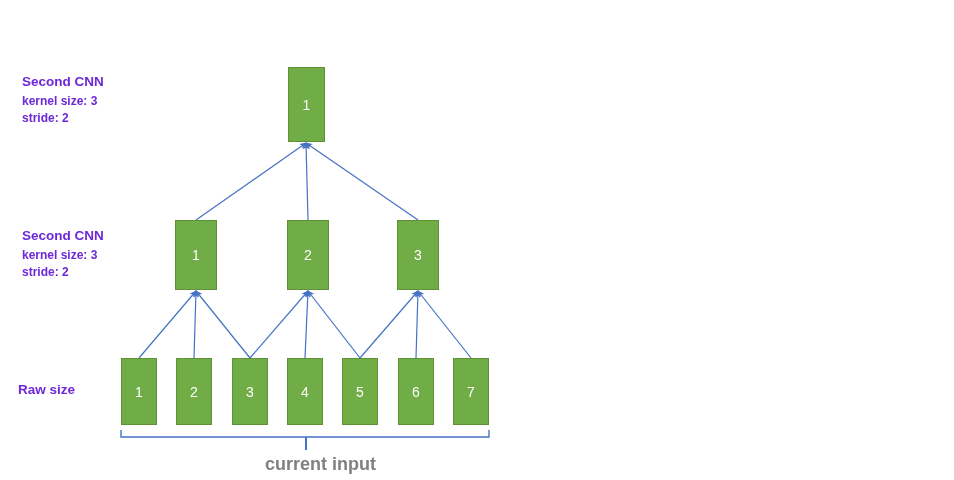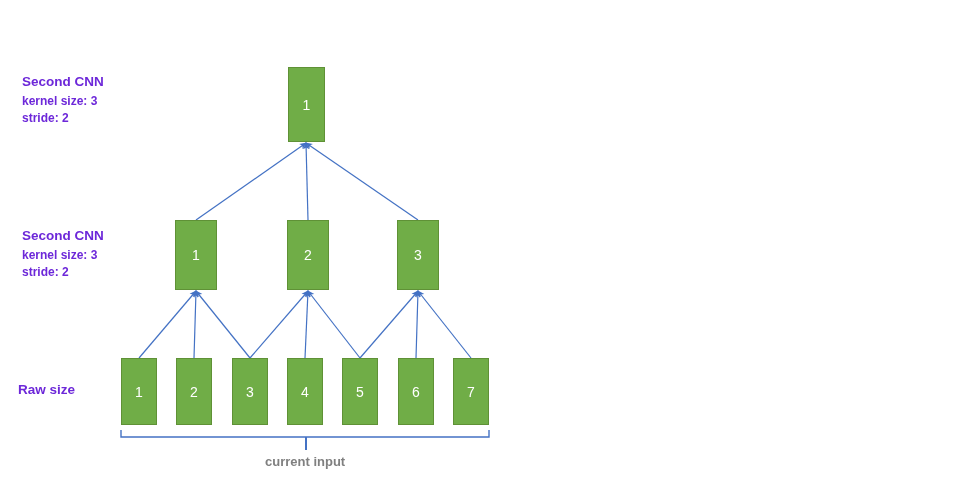--- a/index.html
+++ b/index.html
@@ -56,21 +56,21 @@
   .row-label .sub {
     font-size: 12px;
     display: block;
     line-height: 1.45;
   }
   .bracket-label {
     position: absolute;
     color: #808080;
     font-family: "Liberation Sans", sans-serif;
     font-weight: bold;
-    font-size: 13px;
+    font-size: 18px;
     white-space: nowrap;
     z-index: 3;
   }
 </style>
 </head>
 <body>
 
 <div id="canvas">
 
   <svg id="edges" viewBox="0 0 954 480" xmlns="http://www.w3.org/2000/svg">

